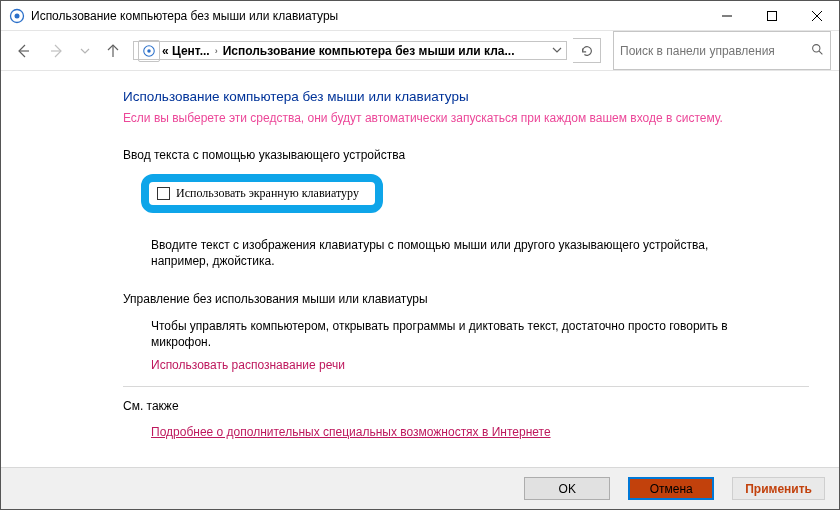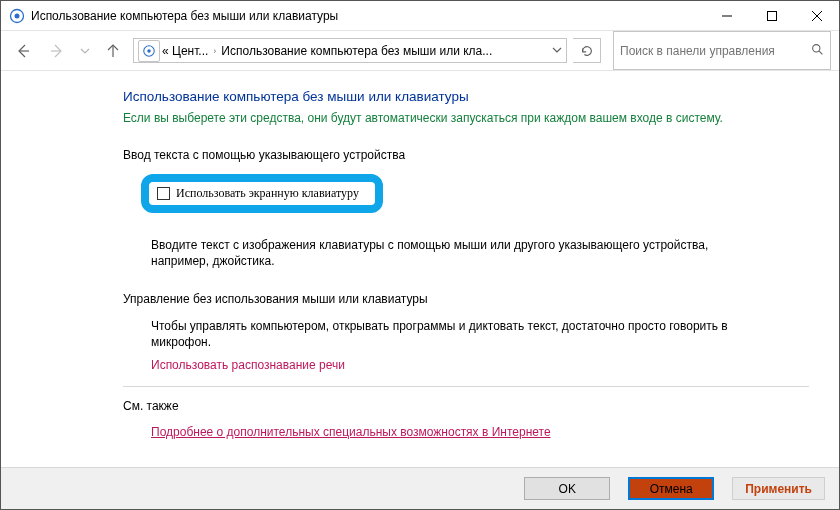--- a/index.html
+++ b/index.html
@@ -57,24 +57,25 @@
     width: 22px; height: 22px;
     border: 1px solid #c5c5c5;
     border-radius: 2px;
     display: flex; align-items: center; justify-content: center;
     margin-right: 2px;
   }
   .breadcrumb {
     display: flex;
     align-items: center;
     border: 1px solid #c5c5c5;
-    height: 25px;
+    height: 19px;
     flex: 1;
     padding: 0 4px;
     font-size: 12px;
+    font-weight: bold;
   }
   .breadcrumb .sep { margin: 0 5px; color: #707070; font-size: 9px; }
   .breadcrumb .dropdown-caret { margin-left: auto; color: #606060; font-size: 9px; }
   .refresh-btn {
     width: 28px; height: 25px;
     border: 1px solid #c5c5c5;
     border-left: none;
     display: flex; align-items: center; justify-content: center;
     color: #606060;
   }
@@ -98,21 +99,21 @@
     padding: 18px 0 0 122px;
   }
   .page-title {
     color: #003399;
     font-size: 13.5px;
     font-weight: normal;
     margin-bottom: 6px;
   }
   .page-desc {
     font-size: 12px;
-    color: #15803d;
+    color: #ec4899;
     margin-bottom: 22px;
     max-width: 650px;
     line-height: 1.35;
   }
   .section-heading {
     font-size: 12px;
     color: #000;
     margin-bottom: 12px;
   }
   .highlight-box {

